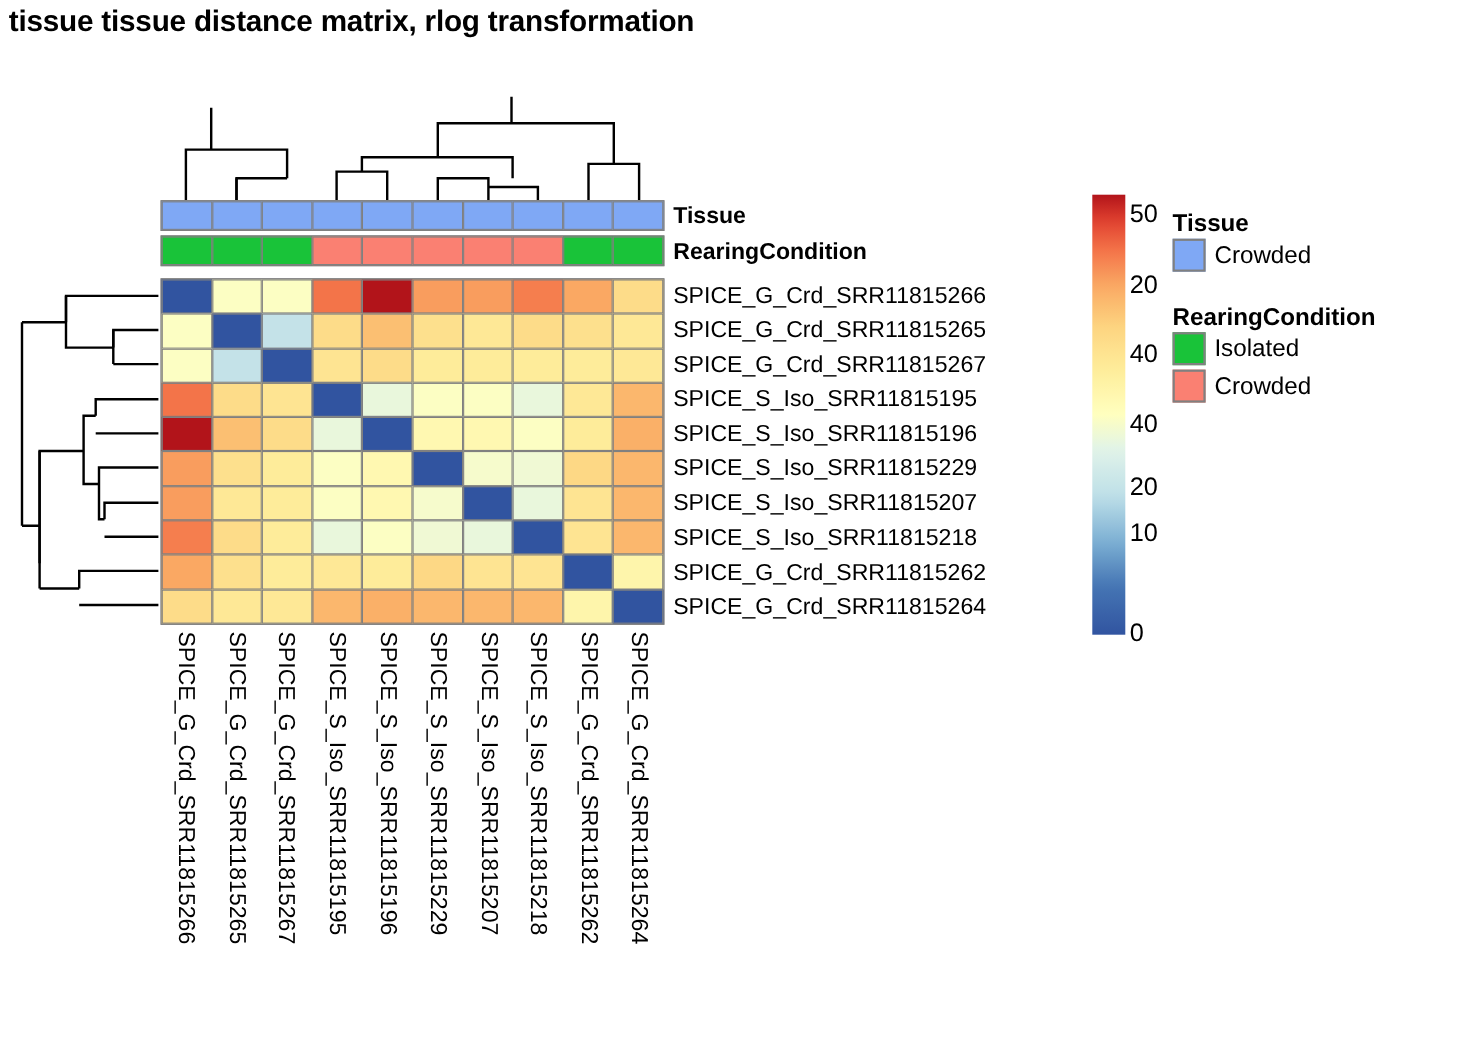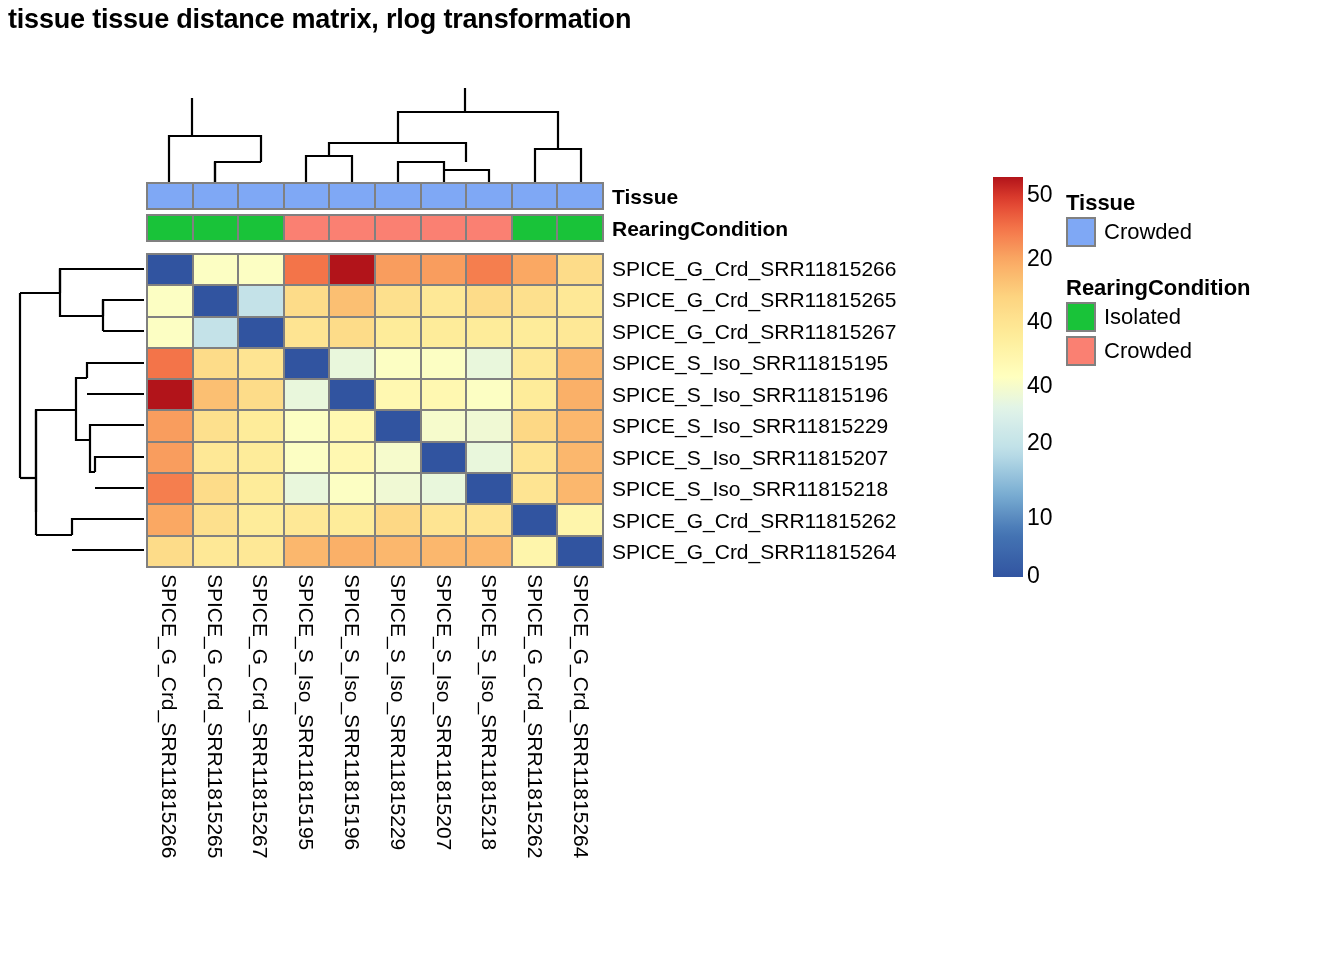--- a/index.html
+++ b/index.html
@@ -274,21 +274,21 @@
     </div>
   </div>
 
 <div id="cbar" class="abs" style="background: linear-gradient(rgb(178, 20, 26) 0%, rgb(198, 39, 35) 2.5%, rgb(217, 58, 44) 5%, rgb(229, 77, 54) 7.5%, rgb(236, 96, 63) 10%, rgb(243, 114, 72) 12.5%, rgb(246, 131, 81) 15%, rgb(247, 147, 89) 17.5%, rgb(249, 164, 97) 20%, rgb(251, 177, 105) 22.5%, rgb(251, 189, 112) 25%, rgb(252, 200, 120) 27.5%, rgb(253, 212, 128) 30%, rgb(253, 218, 135) 32.5%, rgb(254, 225, 142) 35%, rgb(254, 231, 148) 37.5%, rgb(254, 237, 155) 40%, rgb(254, 242, 164) 42.5%, rgb(255, 246, 173) 45%, rgb(255, 251, 182) 47.5%, rgb(255, 255, 191) 50%, rgb(245, 251, 204) 52.5%, rgb(236, 248, 217) 55%, rgb(226, 244, 230) 57.5%, rgb(218, 239, 233) 60%, rgb(209, 234, 233) 62.5%, rgb(201, 230, 232) 65%, rgb(193, 225, 232) 67.5%, rgb(180, 216, 229) 70%, rgb(164, 205, 224) 72.5%, rgb(149, 193, 219) 75%, rgb(133, 182, 214) 77.5%, rgb(118, 169, 208) 80%, rgb(104, 155, 200) 82.5%, rgb(91, 140, 192) 85%, rgb(77, 126, 185) 87.5%, rgb(67, 114, 178) 90%, rgb(63, 107, 174) 92.5%, rgb(58, 99, 169) 95%, rgb(54, 92, 165) 97.5%, rgb(49, 84, 160) 100%);"></div>
 
 <div class="cbtick abs" style="top: 181.048px;">50</div>
 <div class="cbtick abs" style="top: 244.54px;">20</div>
 <div class="cbtick abs" style="top: 308.032px;">40</div>
 <div class="cbtick abs" style="top: 371.524px;">40</div>
 <div class="cbtick abs" style="top: 429px;">20</div>
-<div class="cbtick abs" style="top: 504px; text-align: center;">10</div>
+<div class="cbtick abs" style="top: 471px; text-align: center;">10</div>
 <div class="cbtick abs" style="top: 562px;">0</div>
 <div class="leg-title abs" style="top: 190px;">Tissue</div>
 <div class="leg-sw abs" style="background: rgb(127, 168, 245); top: 217px;"></div>
 <div class="leg-txt abs" style="top: 219px;">Crowded</div>
 <div class="leg-title abs" style="top: 275px;">RearingCondition</div>
 <div class="leg-sw abs" style="background: rgb(25, 195, 57); top: 302px;"></div>
 <div class="leg-txt abs" style="top: 304px;">Isolated</div>
 <div class="leg-sw abs" style="background: rgb(250, 128, 114); top: 336px;"></div>
 <div class="leg-txt abs" style="top: 338px;">Crowded</div>
 

